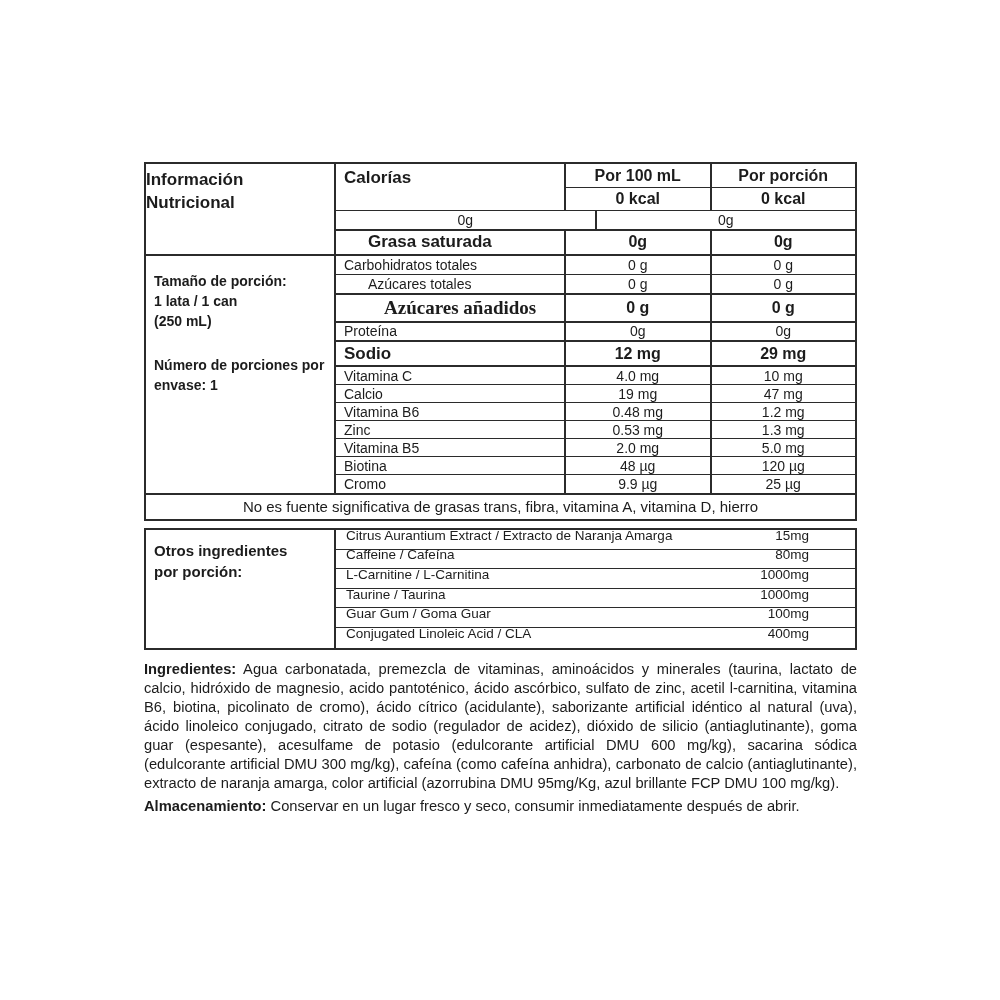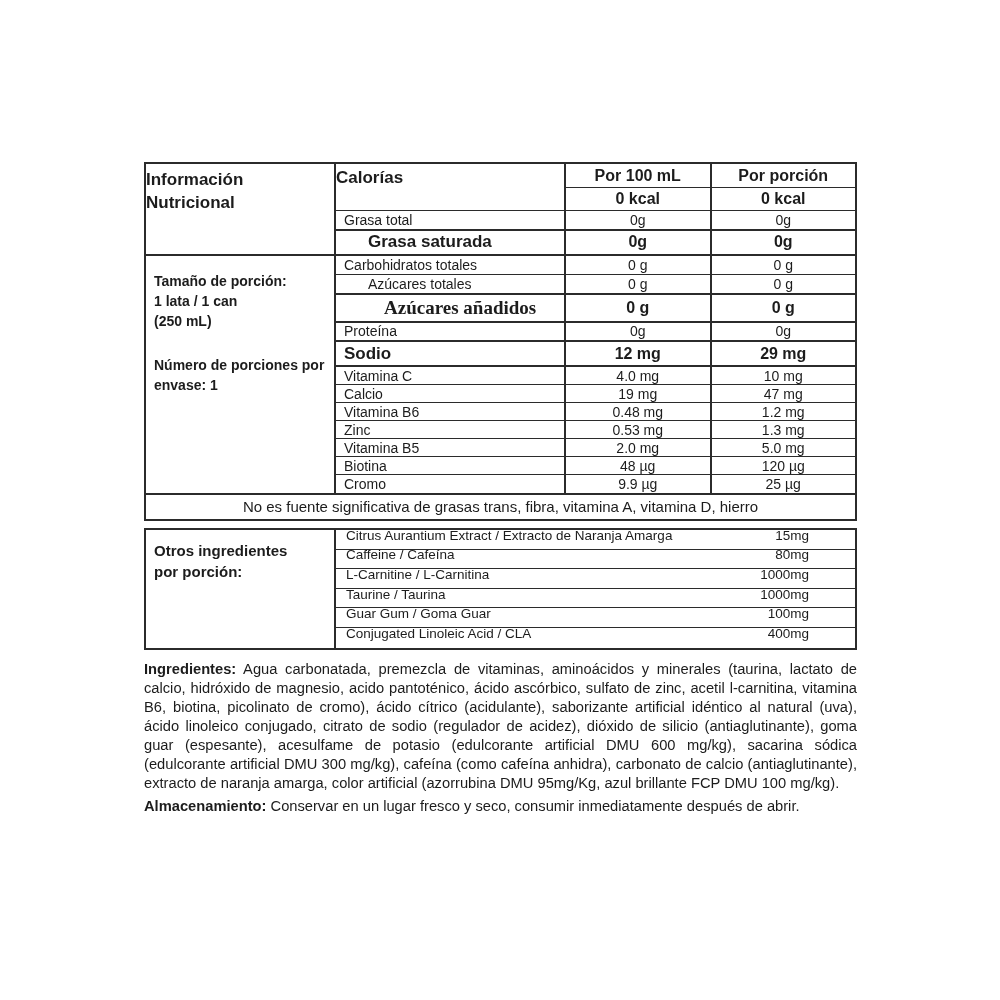--- a/index.html
+++ b/index.html
@@ -14,21 +14,21 @@
   .t1-body{display:flex;align-items:stretch;}
   .t1-left{width:190px;border-right:2px solid #2b2b2b;display:flex;flex-direction:column;}
   .t1-left-top{height:92px;border-bottom:2.5px solid #2b2b2b;padding:5px 0;
                font-weight:bold;font-size:17px;line-height:1.35;}
   .t1-left-bottom{flex:1;padding:16px 8px;font-weight:bold;font-size:14px;line-height:1.42;}
   .servings-block{margin-top:24px;}
   .t1-right{flex:1;display:flex;flex-direction:column;}
 
   .t1-header{display:flex;border-bottom:1.5px solid #2b2b2b;}
   .h-cal{width:230px;border-right:2px solid #2b2b2b;font-weight:bold;font-size:17px;
-         padding:4px 0 0 0;}
+         padding:4px 0 0 8px;}
   .h-cols{flex:1;display:flex;flex-direction:column;}
   .h-row{display:flex;}
   .h-row1{height:24px;border-bottom:1.5px solid #2b2b2b;}
   .h-row2{height:22px;}
   .h-cell{flex:1;border-right:2px solid #2b2b2b;display:flex;align-items:center;
           justify-content:center;font-weight:bold;font-size:16px;}
   .h-cell.last{border-right:none;}
 
   .t1-row{display:flex;align-items:stretch;border-bottom:1.5px solid #2b2b2b;
           height:18px;font-size:14px;}
@@ -91,21 +91,20 @@
                 <div class="h-cell last">Por porción</div>
               </div>
               <div class="h-row h-row2">
                 <div class="h-cell">0 kcal</div>
                 <div class="h-cell last">0 kcal</div>
               </div>
             </div>
           </div>
           <div id="t1-rows">
               <div class="t1-row upper thick">
-    <div class="name">Grasa total</div>
     <div class="val">0g</div>
     <div class="val last">0g</div>
   </div>
               <div class="t1-row r-bold thick ind1">
     <div class="name">Grasa saturada</div>
     <div class="val">0g</div>
     <div class="val last">0g</div>
   </div>
               <div class="t1-row upper">
     <div class="name">Carbohidratos totales</div>

